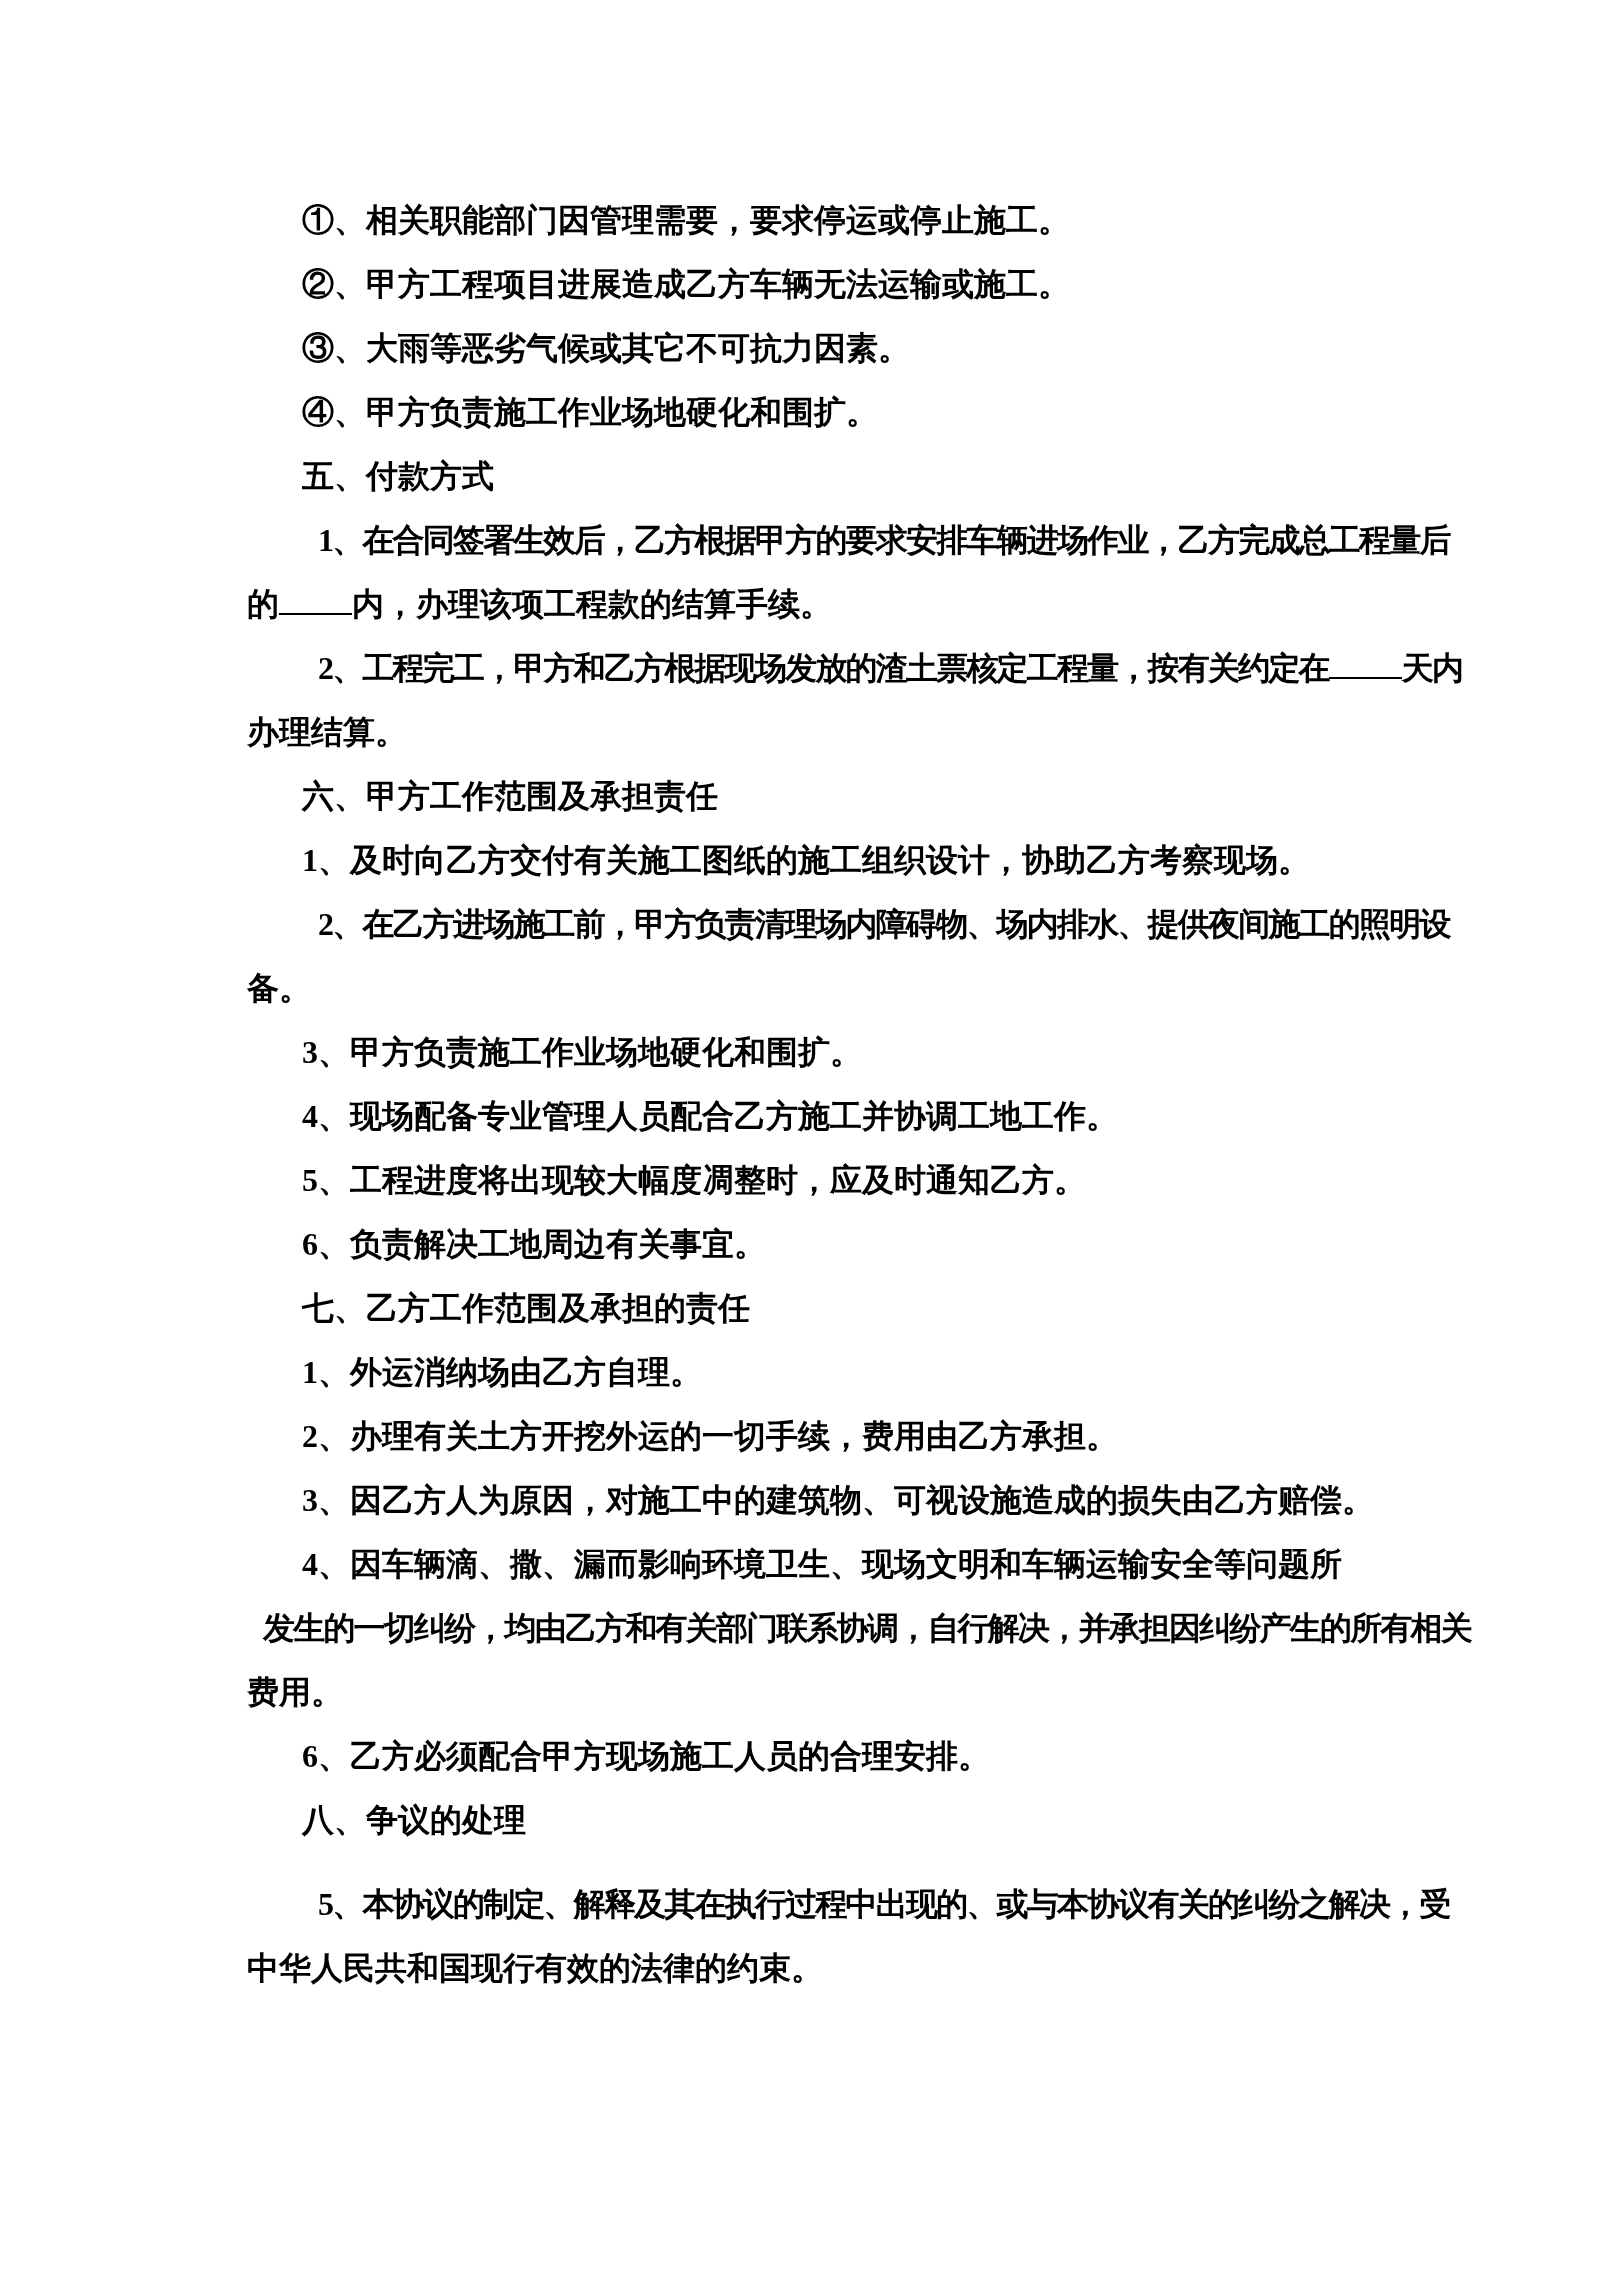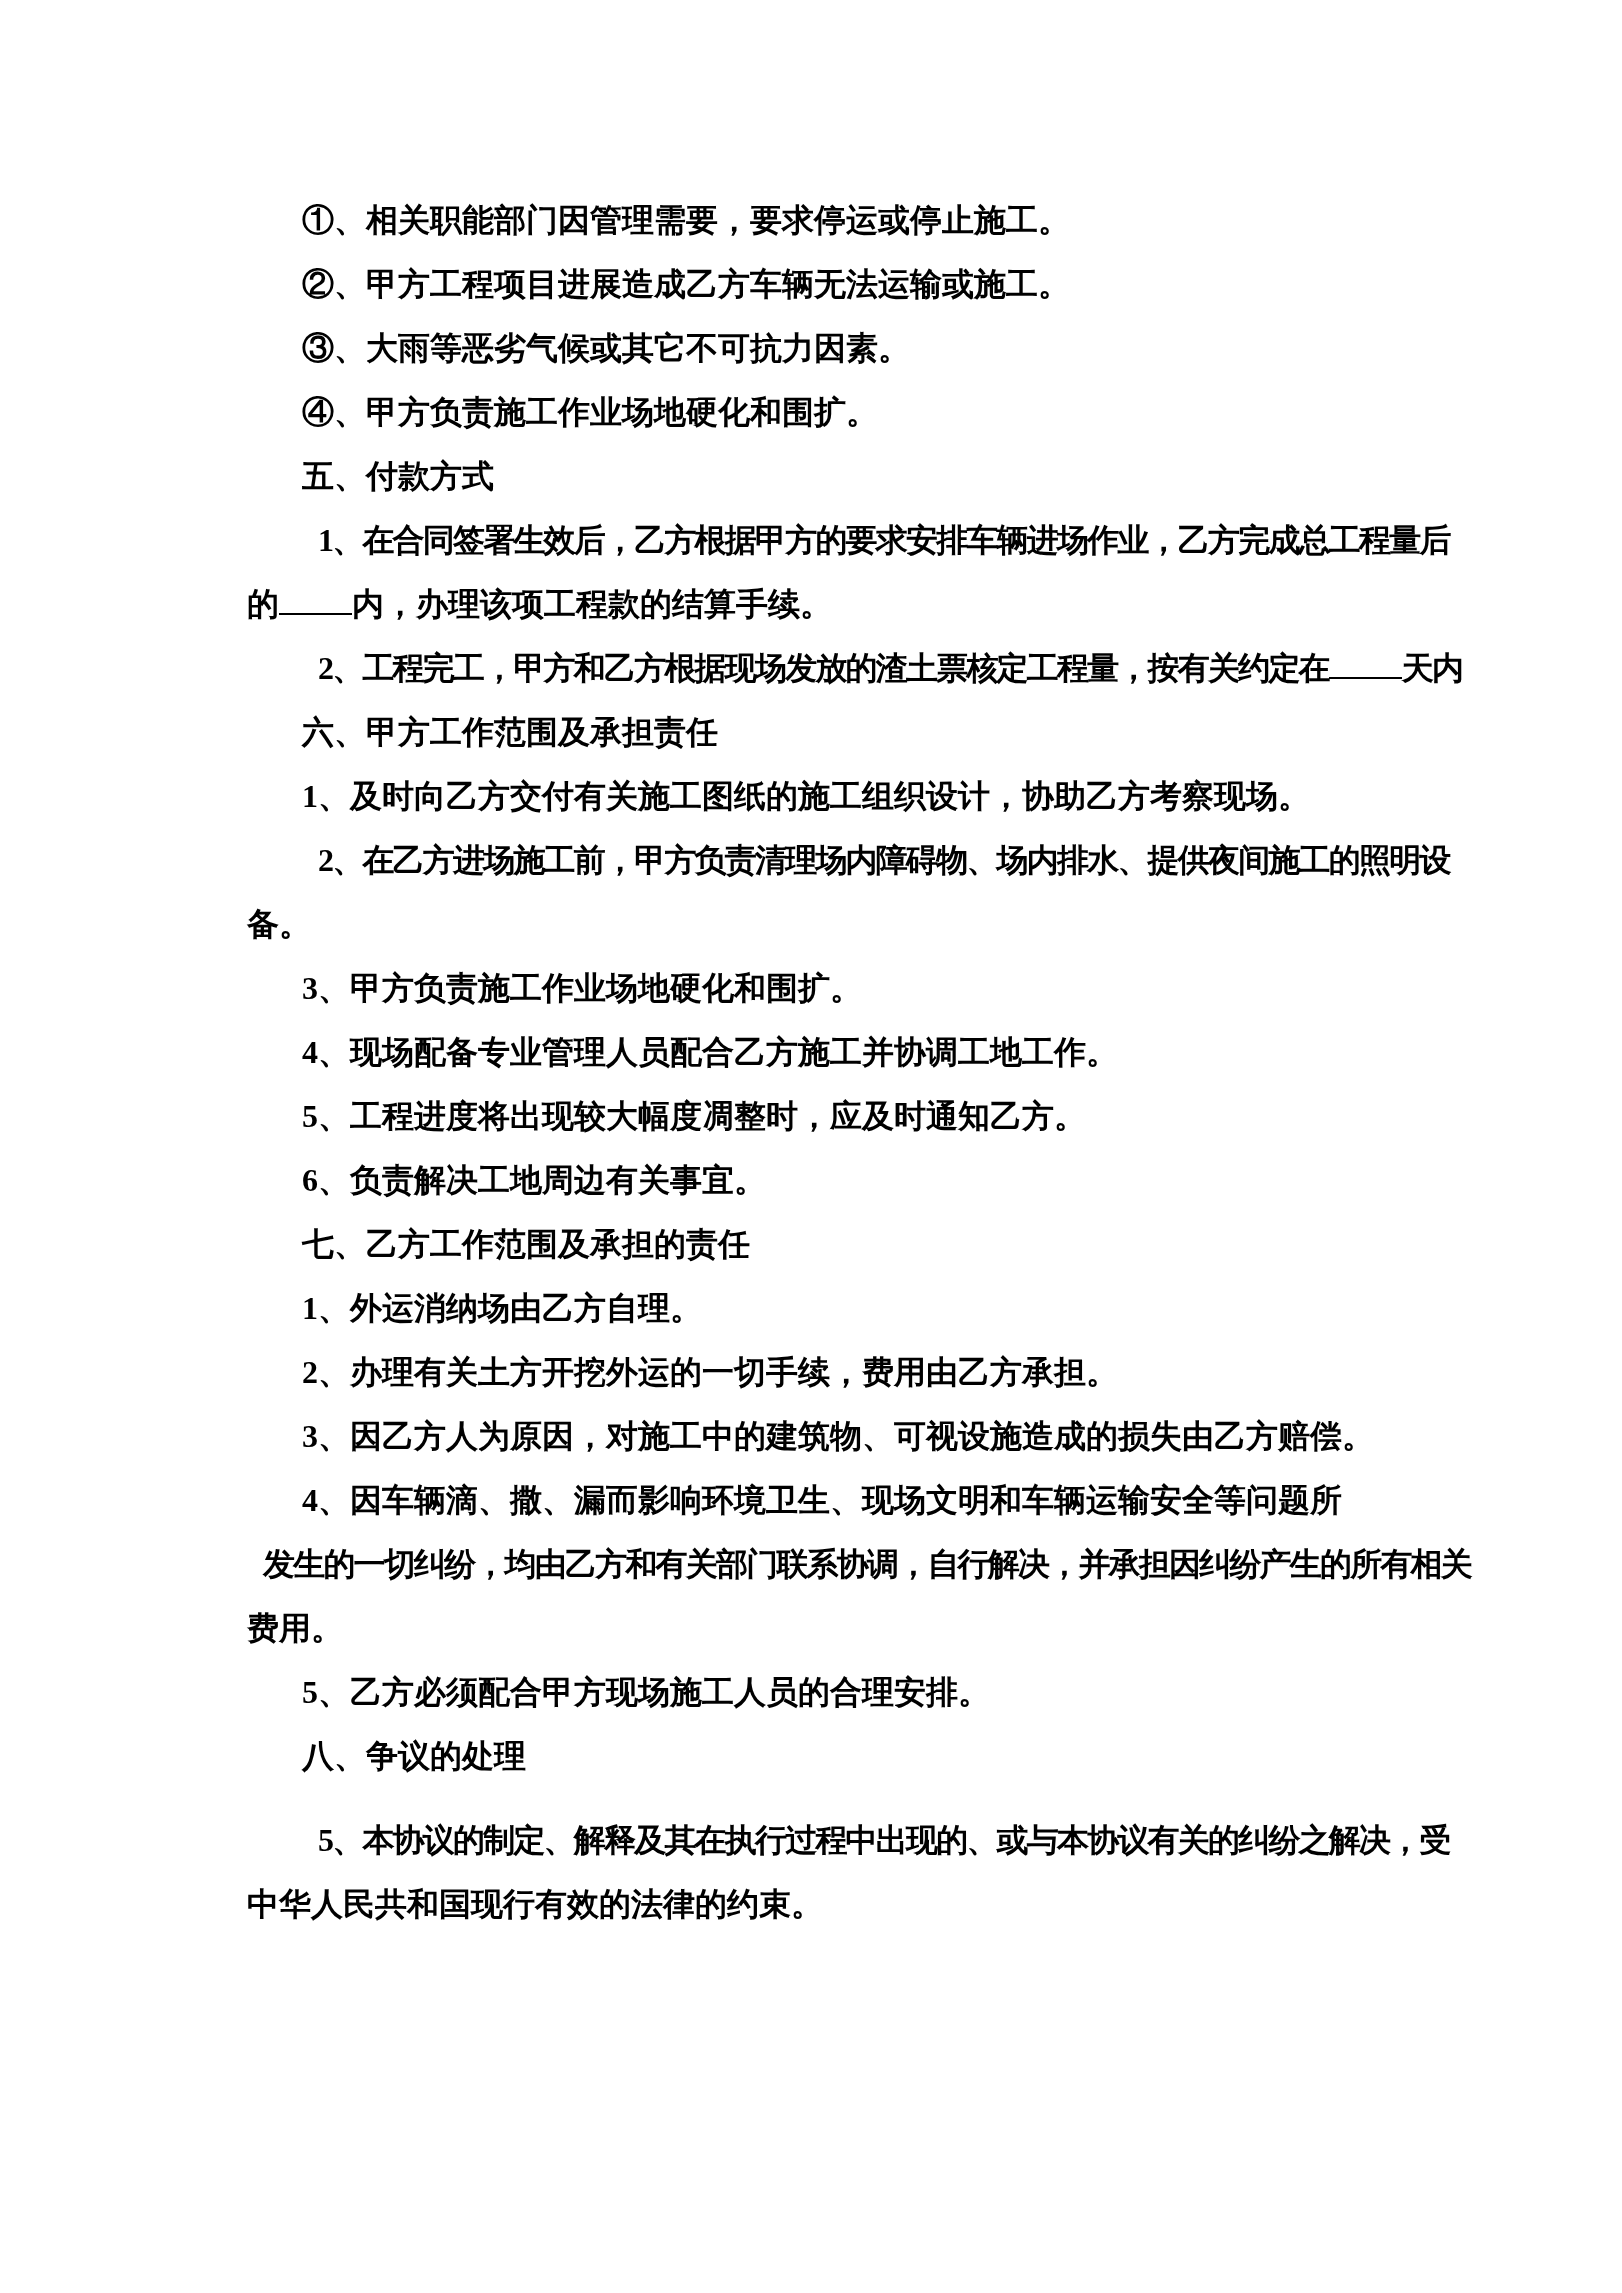--- a/index.html
+++ b/index.html
@@ -58,34 +58,35 @@
 <div class="page">
   <div class="doc">
       <div class="line in"><span>①、相关职能部门因管理需要，要求停运或停止施工。</span></div>
       <div class="line in"><span>②、甲方工程项目进展造成乙方车辆无法运输或施工。</span></div>
       <div class="line in"><span>③、大雨等恶劣气候或其它不可抗力因素。</span></div>
       <div class="line in"><span>④、甲方负责施工作业场地硬化和围扩。</span></div>
       <div class="line in"><span>五、付款方式</span></div>
       <div class="line in j"><span>1、在合同签署生效后，乙方根据甲方的要求安排车辆进场作业，乙方完成总工程量后</span></div>
       <div class="line"><span>的</span><span class="blank" style="width: 73px;"></span><span>内，办理该项工程款的结算手续。</span></div>
       <div class="line in j"><span>2、工程完工，甲方和乙方根据现场发放的渣土票核定工程量，按有关约定在</span><span class="blank" style="width: 73px;"></span><span>天内</span></div>
+      <div class="line"><span>办理结算。</span></div>
       <div class="line in"><span>六、甲方工作范围及承担责任</span></div>
       <div class="line in"><span>1、及时向乙方交付有关施工图纸的施工组织设计，协助乙方考察现场。</span></div>
       <div class="line in j"><span>2、在乙方进场施工前，甲方负责清理场内障碍物、场内排水、提供夜间施工的照明设</span></div>
       <div class="line"><span>备。</span></div>
       <div class="line in"><span>3、甲方负责施工作业场地硬化和围扩。</span></div>
       <div class="line in"><span>4、现场配备专业管理人员配合乙方施工并协调工地工作。</span></div>
       <div class="line in"><span>5、工程进度将出现较大幅度凋整时，应及时通知乙方。</span></div>
       <div class="line in"><span>6、负责解决工地周边有关事宜。</span></div>
       <div class="line in"><span>七、乙方工作范围及承担的责任</span></div>
       <div class="line in"><span>1、外运消纳场由乙方自理。</span></div>
       <div class="line in"><span>2、办理有关土方开挖外运的一切手续，费用由乙方承担。</span></div>
       <div class="line in"><span>3、因乙方人为原因，对施工中的建筑物、可视设施造成的损失由乙方赔偿。</span></div>
       <div class="line in"><span>4、因车辆滴、撒、漏而影响环境卫生、现场文明和车辆运输安全等问题所</span></div>
       <div class="line j"><span>发生的一切纠纷，均由乙方和有关部门联系协调，自行解决，并承担因纠纷产生的所有相关</span></div>
       <div class="line"><span>费用。</span></div>
-      <div class="line in"><span>5、乙方必须配合甲方现场施工人员的合理安排。</span></div>
+      <div class="line in"><span>6、乙方必须配合甲方现场施工人员的合理安排。</span></div>
       <div class="line in"><span>八、争议的处理</span></div>
       <div class="line in j gap"><span>5、本协议的制定、解释及其在执行过程中出现的、或与本协议有关的纠纷之解决，受</span></div>
       <div class="line"><span>中华人民共和国现行有效的法律的约束。</span></div>
     </div>
 </div>
 
 
 </body></html>

